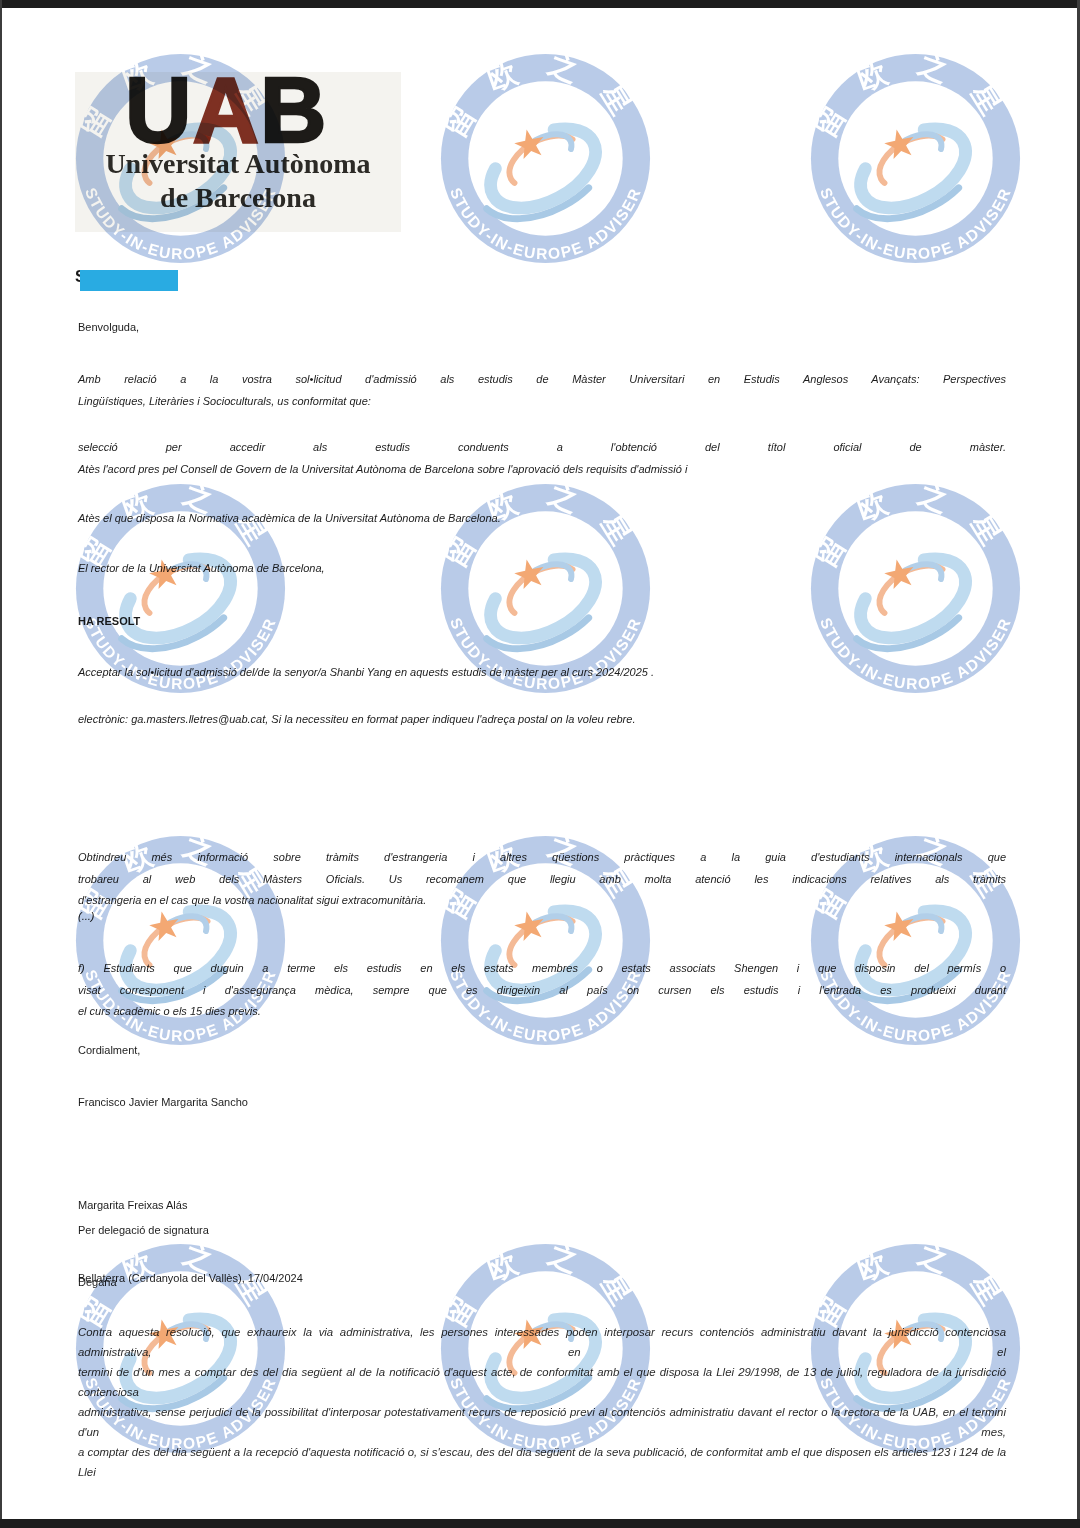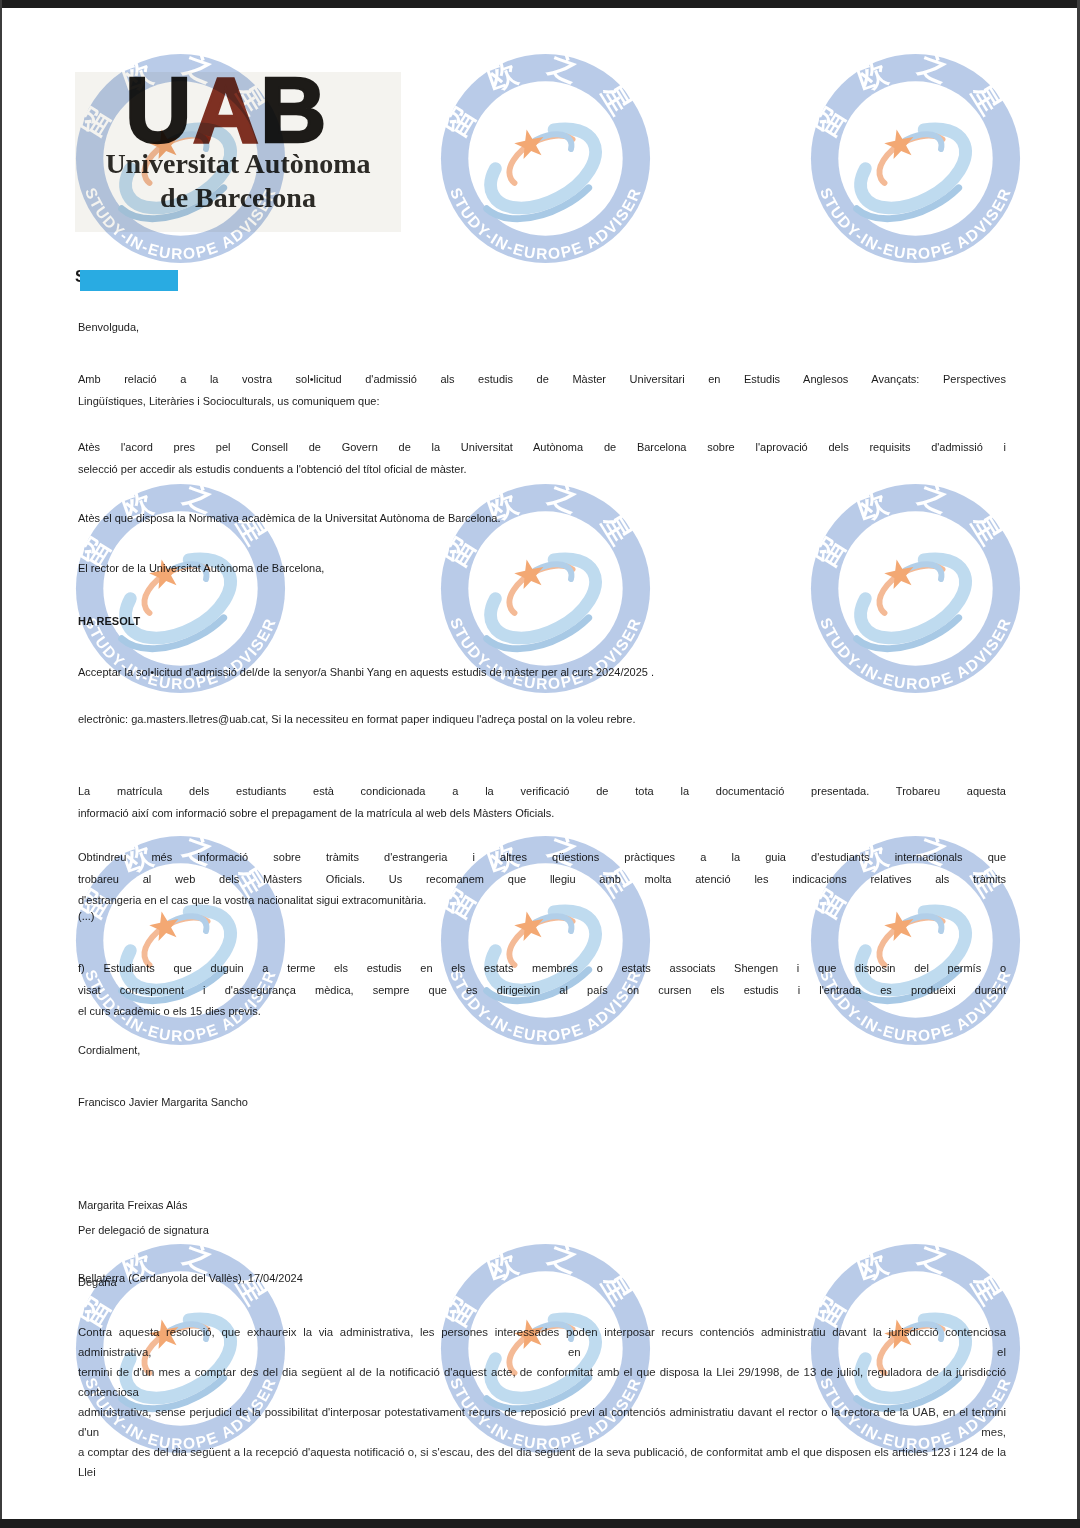--- a/index.html
+++ b/index.html
@@ -22,21 +22,21 @@
          font-family:"Liberation Serif", serif;font-weight:700;font-size:28px;color:#2c2a26;}
   .lname.l1{top:76px;}
   .lname.l2{top:110px;}
 
   
   .redact-letter{position:absolute;left:75px;top:268px;font-size:16px;font-weight:700;color:#1a1a1a;}
   .redact-bar{position:absolute;left:80px;top:270px;width:98px;height:21px;}
 
   
   .tb{position:absolute;left:78px;width:928px;font-size:11px;line-height:21.5px;color:#1c1c1c;}
-  .para .tline{text-align:justify;text-align-last:justify;}
+  .para .tline{text-align:justify;text-align-last:justify;font-style:italic;}
   .para .tline:last-child{text-align-last:left;}
   .bold{font-weight:700;}
   .fine{font-size:11.4px;line-height:20px;color:#2b2b2b;}
   .fine .tline{text-align:justify;text-align-last:justify;}
 
   
   .stamp{position:absolute;width:215px;height:215px;mix-blend-mode:multiply;opacity:.95;pointer-events:none;}
   svg text{font-family:"Liberation Sans", sans-serif;}
 </style>
 </head>
@@ -56,42 +56,38 @@
     <div class="lname l1">Universitat Autònoma</div>
     <div class="lname l2">de Barcelona</div>
   </div>
 
   <div class="redact-letter">S</div>
   <div class="redact-bar" id="redact-bar" style="background: rgb(41, 171, 226);"></div>
 
   <div class="tb" style="top:317px">Benvolguda,</div>
   <div class="tb para" style="top:369px">
       <div class="tline">Amb relació a la vostra sol•licitud d'admissió als estudis de Màster Universitari en Estudis Anglesos Avançats: Perspectives</div>
-      <div class="tline">Lingüístiques, Literàries i Socioculturals, us comuniquem que:</div>
+      <div class="tline">Lingüístiques, Literàries i Socioculturals, us conformitat que:</div>
     </div>
   <div class="tb para" style="top:437px">
+      <div class="tline">selecció per accedir als estudis conduents a l'obtenció del títol oficial de màster.</div>
       <div class="tline">Atès l'acord pres pel Consell de Govern de la Universitat Autònoma de Barcelona sobre l'aprovació dels requisits d'admissió i</div>
-      <div class="tline">selecció per accedir als estudis conduents a l'obtenció del títol oficial de màster.</div>
     </div>
   <div class="tb para" style="top:508px">
       <div class="tline">Atès el que disposa la Normativa acadèmica de la Universitat Autònoma de Barcelona.</div>
     </div>
   <div class="tb para" style="top:558px">
       <div class="tline">El rector de la Universitat Autònoma de Barcelona,</div>
     </div>
   <div class="tb bold" style="top:611px">HA RESOLT</div>
   <div class="tb para" style="top:662px">
       <div class="tline">Acceptar la sol•licitud d'admissió del/de la senyor/a Shanbi Yang en aquests estudis de màster per al curs 2024/2025 .</div>
     </div>
   <div class="tb para" style="top:709px">
       <div class="tline">electrònic: ga.masters.lletres@uab.cat, Si la necessiteu en format paper indiqueu l'adreça postal on la voleu rebre.</div>
-    </div>
-  <div class="tb para" style="top:781px">
-      <div class="tline">La matrícula dels estudiants està condicionada a la verificació de tota la documentació presentada. Trobareu aquesta</div>
-      <div class="tline">informació així com informació sobre el prepagament de la matrícula al web dels Màsters Oficials.</div>
     </div>
   <div class="tb para" style="top:847px">
       <div class="tline">Obtindreu més informació sobre tràmits d'estrangeria i altres qüestions pràctiques a la guia d'estudiants internacionals que</div>
       <div class="tline">trobareu al web dels Màsters Oficials. Us recomanem que llegiu amb molta atenció les indicacions relatives als tràmits</div>
       <div class="tline">d'estrangeria en el cas que la vostra nacionalitat sigui extracomunitària.</div>
     </div>
   <div class="tb para" style="top:906px">
       <div class="tline">(...)</div>
     </div>
   <div class="tb para" style="top:958px">

